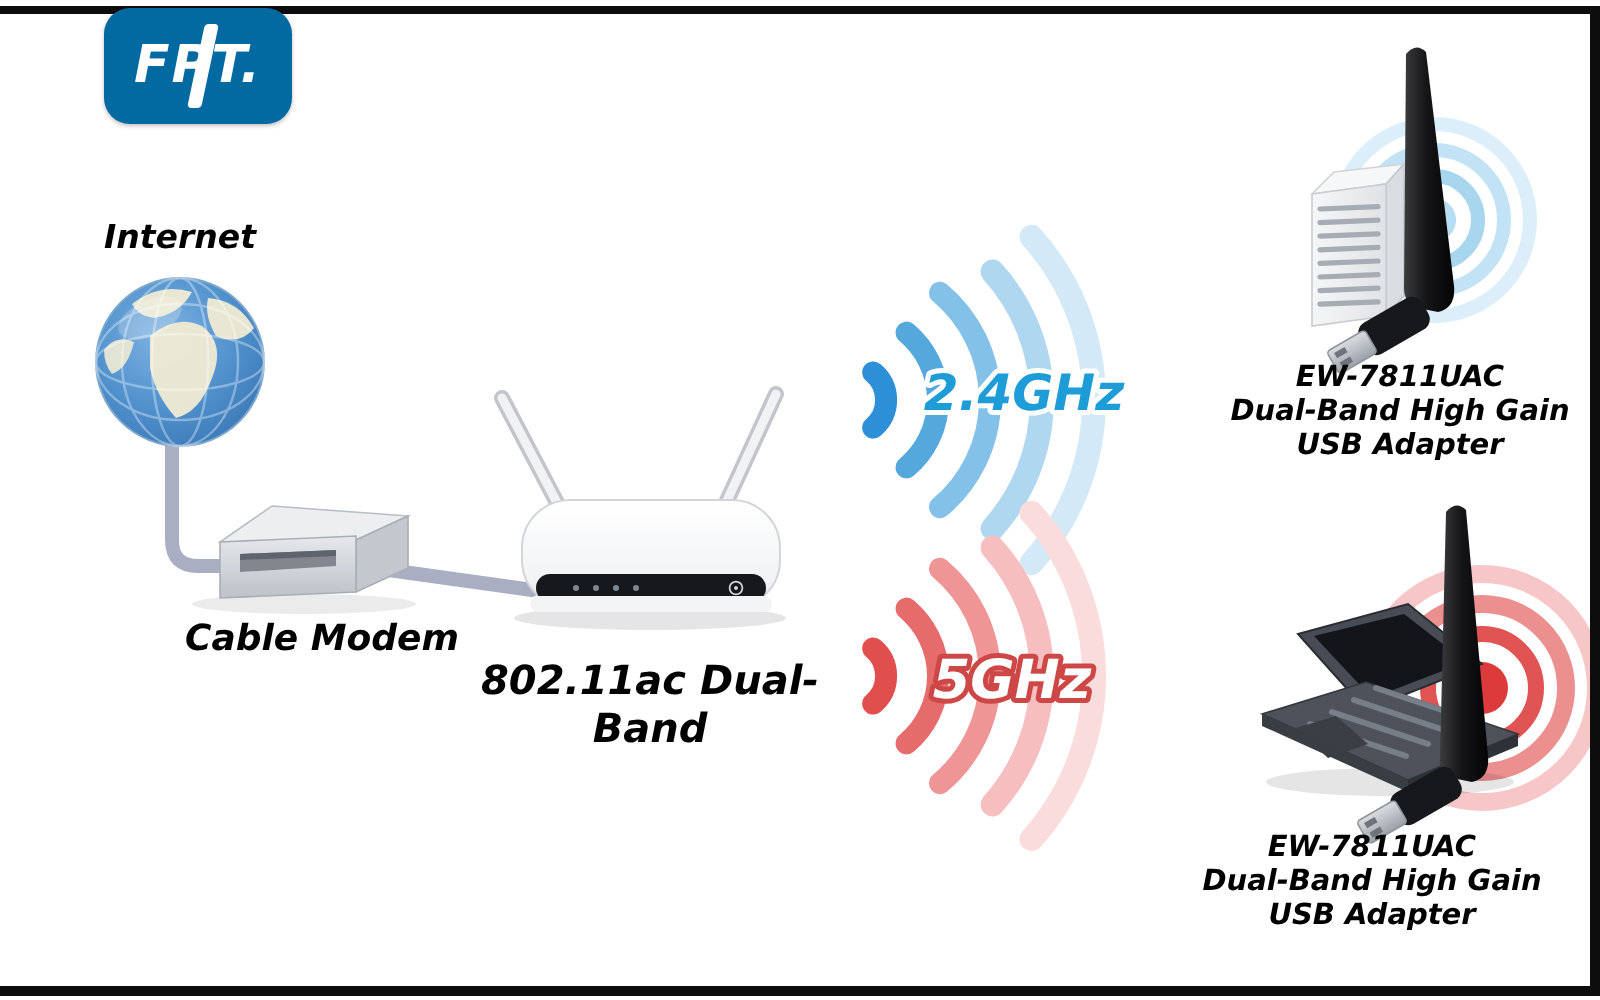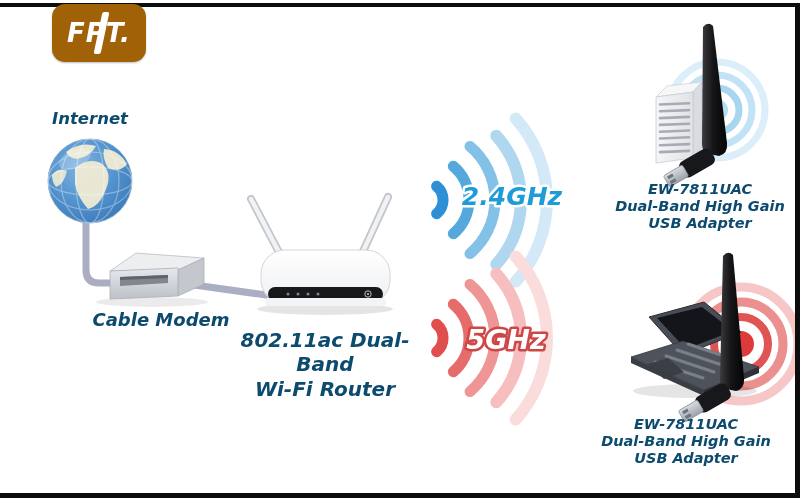--- a/index.html
+++ b/index.html
@@ -6,33 +6,33 @@
   #stage{
     position:relative;width:800px;height:500px;background:#ffffff;overflow:hidden;
     font-family:"DejaVu Sans","Liberation Sans",sans-serif;
   }
   .border-bar{position:absolute;background:#0d0d0d;}
   #border-top{left:0;top:3px;width:800px;height:4px;}
   #border-right{right:0;top:3px;width:5px;height:494px;}
   #border-bottom{left:0;top:493px;width:800px;height:5px;}
   #logo{
     position:absolute;left:52px;top:4px;width:94px;height:58px;border-radius:13px;
-    background:#a16207;display:flex;align-items:center;justify-content:center;
+    background:#0369a1;display:flex;align-items:center;justify-content:center;
     box-shadow:0 1px 2px rgba(0,0,0,.25);
   }
   #logo .slash{
     position:absolute;left:46px;top:8px;width:7px;height:42px;background:#fff;
     transform:skewX(-12deg);border-radius:2px;
   }
   #logo .logo-text{
     position:relative;color:#fff;font-weight:bold;font-style:italic;
     font-size:26px;letter-spacing:1px;line-height:1;
   }
   .label{
-    position:absolute;color:#0c4a6e;font-weight:bold;font-style:italic;
+    position:absolute;color:#000000;font-weight:bold;font-style:italic;
     text-align:center;line-height:1.22;
   }
   #internet-label{left:40px;top:109px;width:100px;font-size:16.5px;}
   #modem-label{left:81px;top:309px;width:160px;font-size:18px;}
   #router-label{left:230px;top:328px;width:190px;font-size:20px;}
   #adapter-top-label{left:610px;top:181px;width:180px;font-size:14.5px;line-height:17px;}
   #adapter-bottom-label{left:596px;top:416px;width:180px;font-size:14.5px;line-height:17px;}
   svg text.band{
     font-family:"DejaVu Sans","Liberation Sans",sans-serif;
     font-weight:bold;font-style:italic;
@@ -210,21 +210,20 @@
   <div id="logo">
     <div class="slash"></div>
     <span class="logo-text">FPT.</span>
   </div>
 
   
   <div class="label" id="internet-label">Internet</div>
   <div class="label" id="modem-label">Cable Modem</div>
   <div class="label" id="router-label">
     <div>802.11ac Dual-Band</div>
-    <div>Wi-Fi Router</div>
   </div>
   <div class="label" id="adapter-top-label">
     <div>EW-7811UAC</div>
     <div>Dual-Band High Gain</div>
     <div>USB Adapter</div>
   </div>
   <div class="label" id="adapter-bottom-label">
     <div>EW-7811UAC</div>
     <div>Dual-Band High Gain</div>
     <div>USB Adapter</div>

